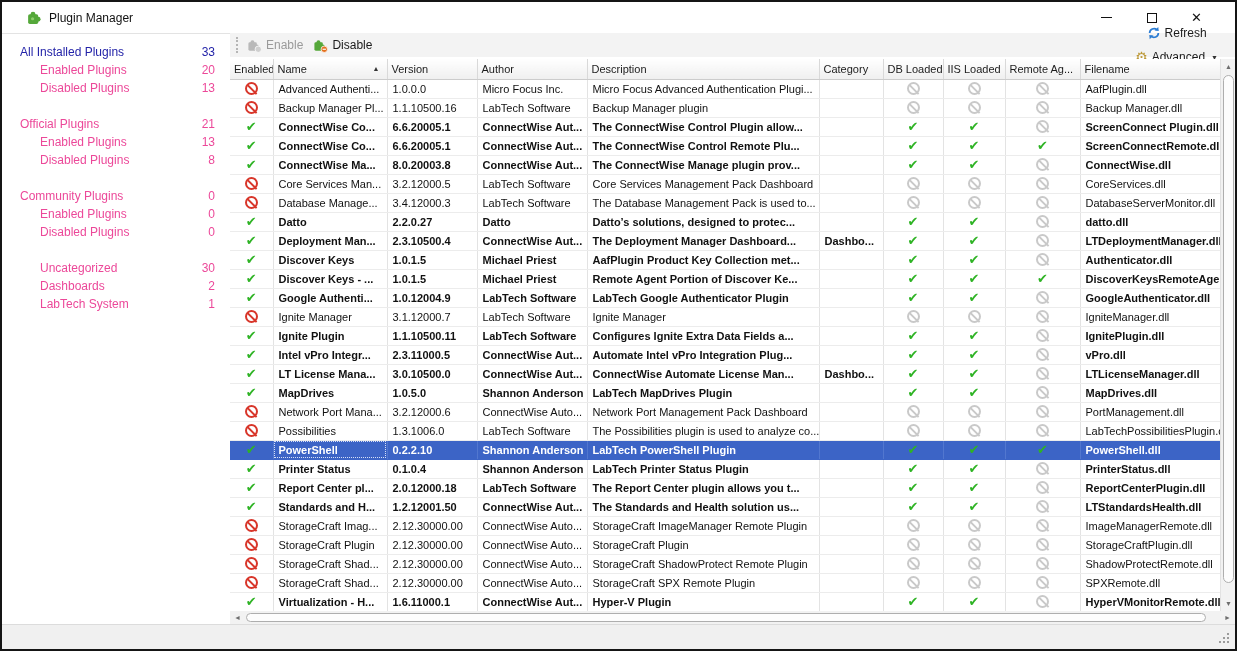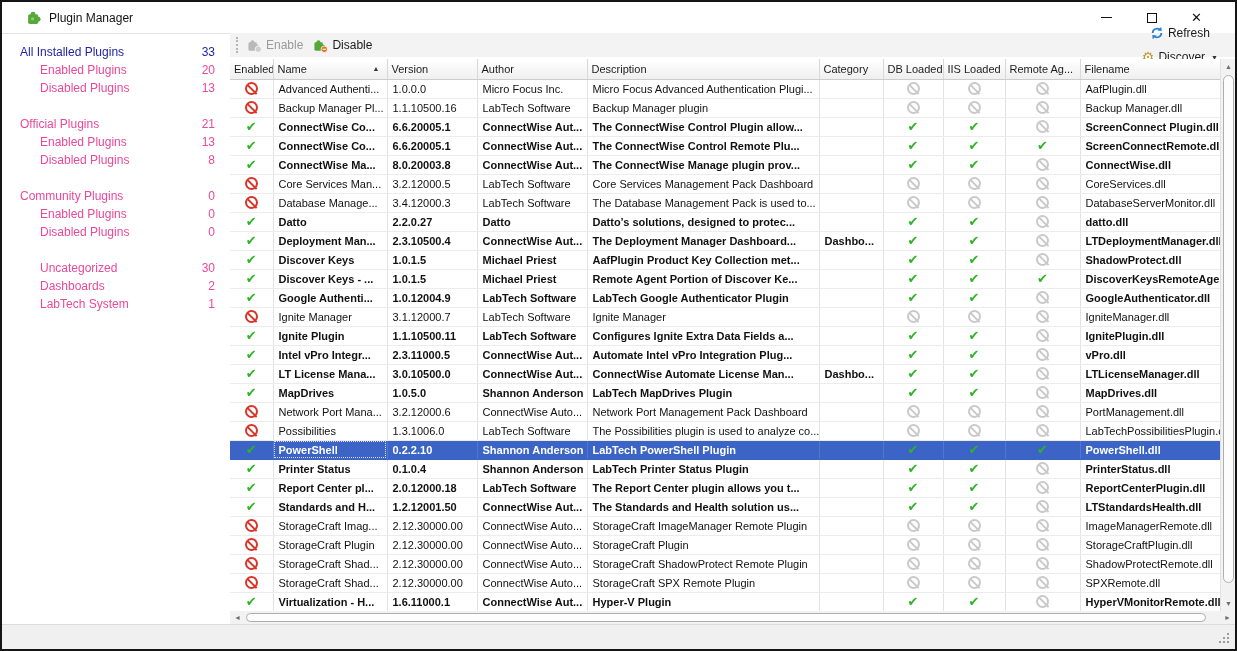--- a/index.html
+++ b/index.html
@@ -210,21 +210,21 @@
         <svg width="14" height="14" viewBox="0 0 16 16">
           <path d="M3 8a5 5 0 0 1 8.4-3.6" fill="none" stroke="#2b7cd3" stroke-width="2"></path>
           <polygon points="12.9,1 13.4,5.8 8.6,5.2" fill="#2b7cd3"></polygon>
           <path d="M13 8a5 5 0 0 1-8.4 3.6" fill="none" stroke="#2b7cd3" stroke-width="2"></path>
           <polygon points="3.1,15 2.6,10.2 7.4,10.8" fill="#2b7cd3"></polygon>
         </svg>
         <span>Refresh</span>
       </span>
       <span class="tb-btn dark">
         <span class="gear-glyph">⚙</span>
-        <span>Discover</span>
+        <span>Advanced</span>
         <span class="tb-caret">▼</span>
       </span>
     </span>
   </div>
 
   <div class="grid">
     <table>
       <colgroup>
         <col style="width:43px">
           <col style="width:114px">
@@ -363,21 +363,21 @@
           <tr class="bold">
             <td class="center"><span class="ic-check">✔</span></td>
             <td class="c-name">Discover Keys</td>
             <td class="c-version">1.0.1.5</td>
             <td class="c-author">Michael Priest</td>
             <td class="c-desc">AafPlugin Product Key Collection met...</td>
             <td class="c-cat"></td>
             <td class="center"><span class="ic-check">✔</span></td>
             <td class="center"><span class="ic-check">✔</span></td>
             <td class="center"><span class="ic-no gray"></span></td>
-            <td class="c-file">ShadowProtect.dll</td>
+            <td class="c-file">Authenticator.dll</td>
           </tr>
           <tr class="bold">
             <td class="center"><span class="ic-check">✔</span></td>
             <td class="c-name">Discover Keys - ...</td>
             <td class="c-version">1.0.1.5</td>
             <td class="c-author">Michael Priest</td>
             <td class="c-desc">Remote Agent Portion of Discover Ke...</td>
             <td class="c-cat"></td>
             <td class="center"><span class="ic-check">✔</span></td>
             <td class="center"><span class="ic-check">✔</span></td>

